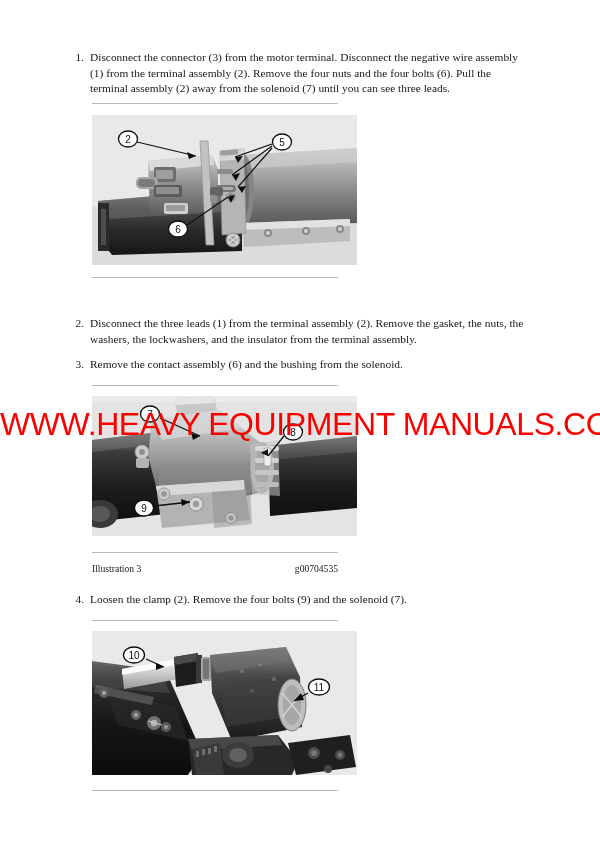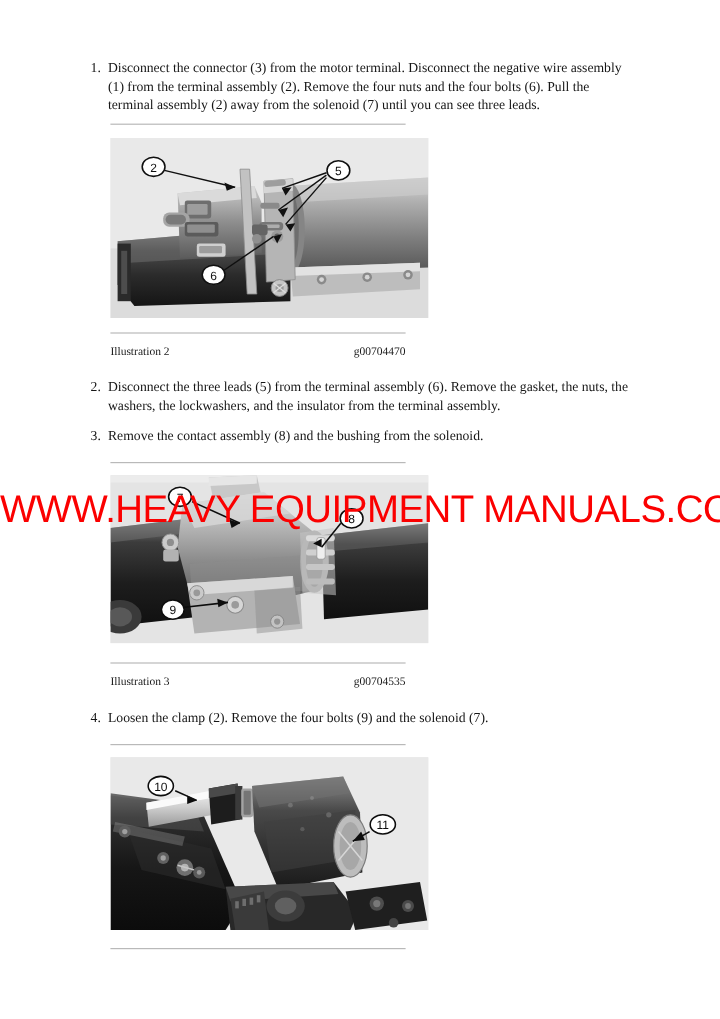--- a/index.html
+++ b/index.html
@@ -217,33 +217,29 @@
         <g>
           <ellipse cx="86" cy="114" rx="9.5" ry="8" fill="#ffffff" stroke="#101010" stroke-width="1.3"></ellipse>
           <text x="86" y="118" fill="#101010">6</text>
         </g>
       </g>
     </svg>
   </div>
 
   <div class="rule" id="rule-bot-1"></div>
 
-  <div class="caption" id="caption-2">
-    <span>Illustration 2</span>
-    <span>g00704470</span>
-  </div>
 
   <div class="step" id="step-2">
     <span class="num">2.</span>
-    <span class="body">Disconnect the three leads (5) from the terminal assembly (6). Remove the gasket, the nuts, the washers, the lockwashers, and the insulator from the terminal assembly.</span>
+    <span class="body">Disconnect the three leads (1) from the terminal assembly (2). Remove the gasket, the nuts, the washers, the lockwashers, and the insulator from the terminal assembly.</span>
   </div>
 
   <div class="step" id="step-3">
     <span class="num">3.</span>
-    <span class="body">Remove the contact assembly (8) and the bushing from the solenoid.</span>
+    <span class="body">Remove the contact assembly (6) and the bushing from the solenoid.</span>
   </div>
 
   <div class="rule" id="rule-top-2"></div>
 
   <div class="figure" id="figure-3">
     <svg viewBox="0 0 265 140" preserveAspectRatio="none">
       <defs>
         <linearGradient id="solG3" x1="0" y1="0" x2="0" y2="1">
           <stop offset="0%" stop-color="#e2e2e2"></stop>
           <stop offset="30%" stop-color="#b6b6b6"></stop>

